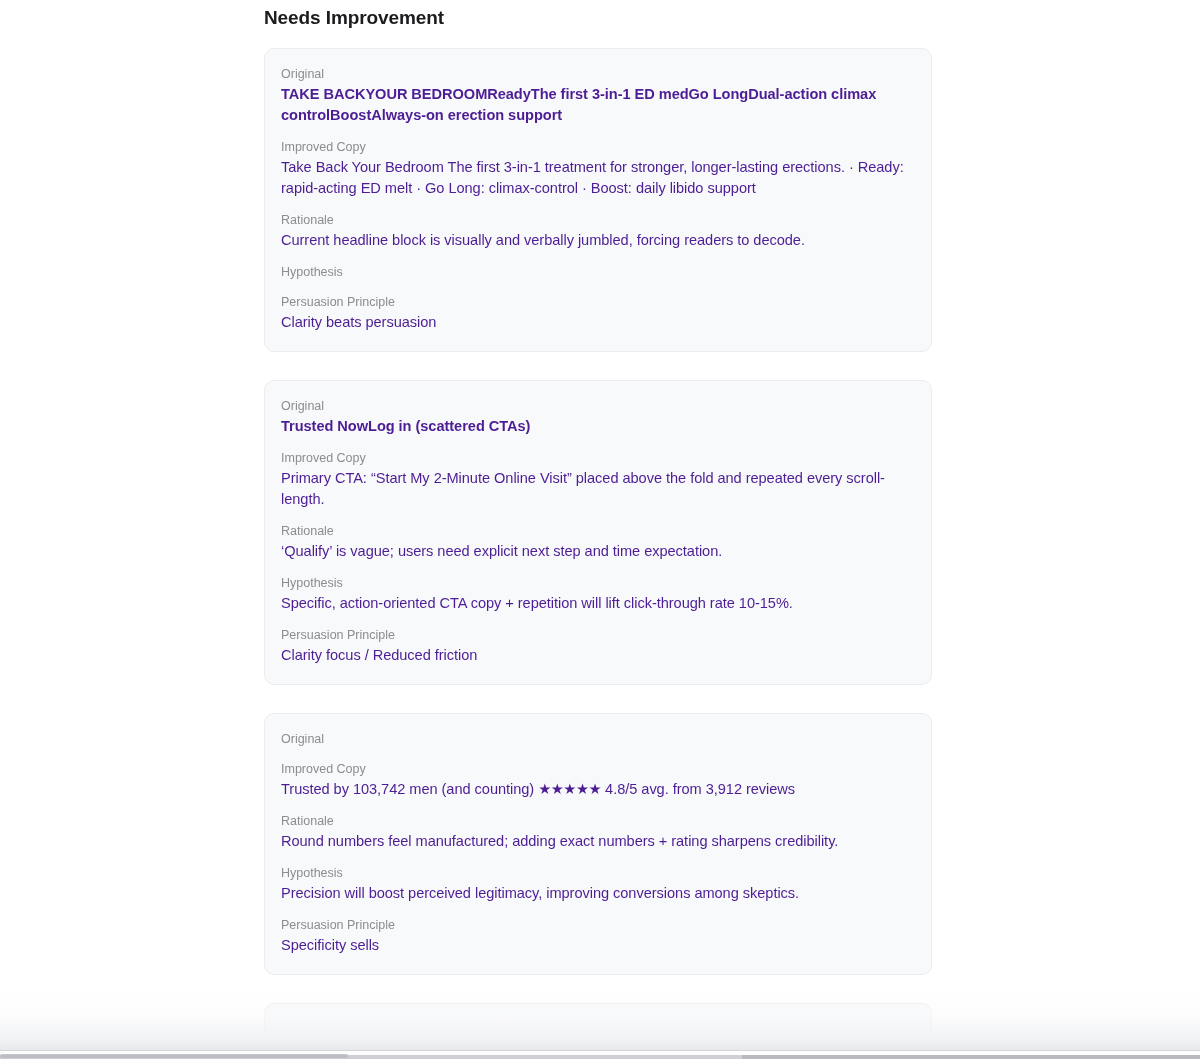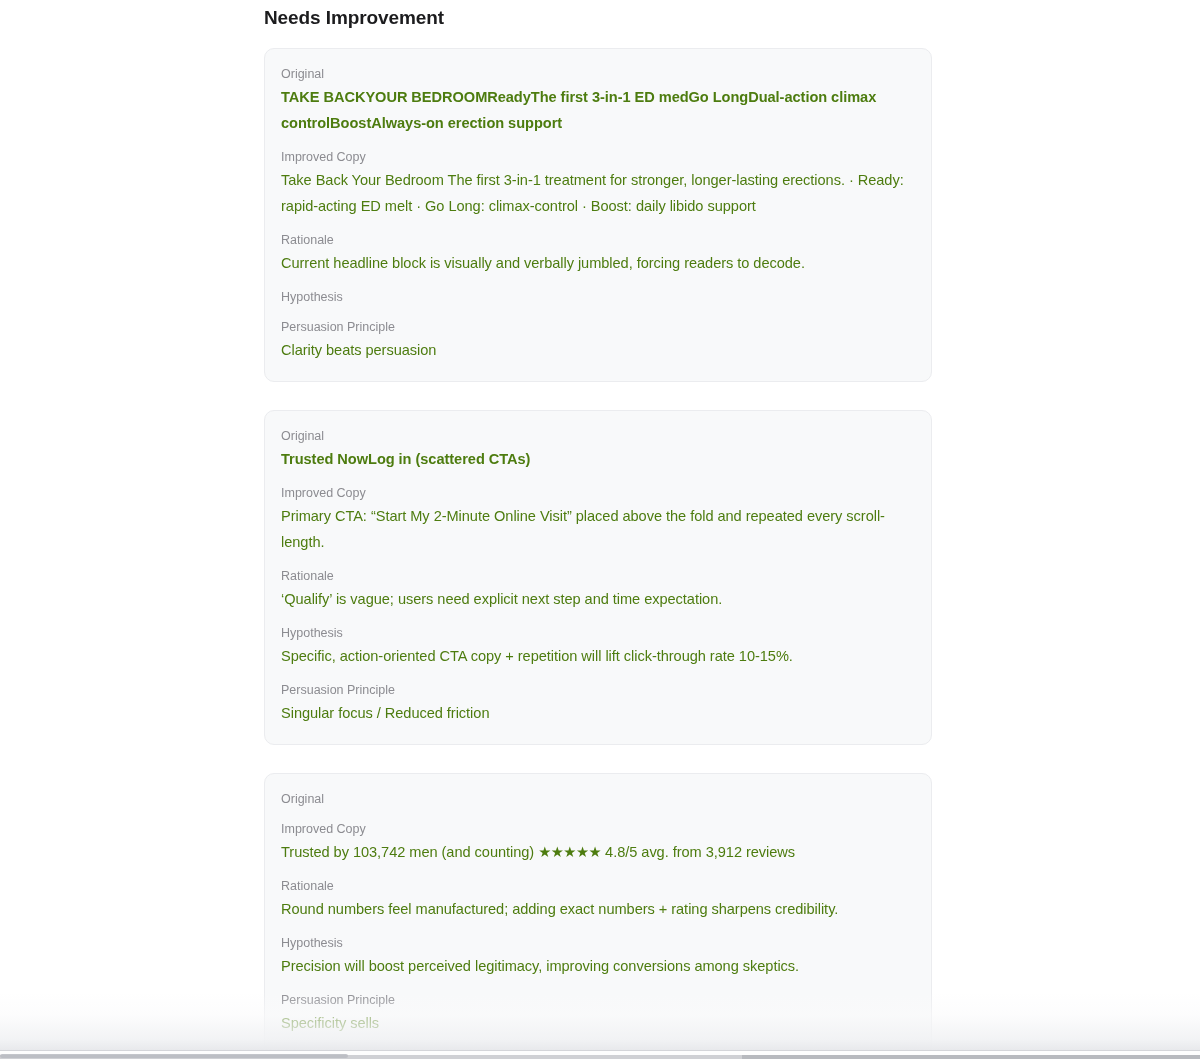--- a/index.html
+++ b/index.html
@@ -66,22 +66,22 @@
   .field-label {
     font-size: 12.5px;
     color: #8c8c91;
     line-height: 17px;
     margin-bottom: 1px;
     font-weight: normal;
   }
 
   .field-value {
     font-size: 14.6px;
-    color: #4d7c0f;
-    line-height: 26px;
+    color: #4c1d95;
+    line-height: 21px;
     letter-spacing: -0.05px;
   }
 
   .field-value.strong {
     font-weight: bold;
   }
 
   .redacted {
     display: inline-block;
     width: 54px;
@@ -202,21 +202,21 @@
         <div class="field">
           <div class="field-label">Rationale</div>
           <div class="field-value">‘Qualify’ is vague; users need explicit next step and time expectation.</div>
         </div>
         <div class="field">
           <div class="field-label">Hypothesis</div>
           <div class="field-value">Specific, action-oriented CTA copy + repetition will lift click-through rate 10-15%.</div>
         </div>
         <div class="field">
           <div class="field-label">Persuasion Principle</div>
-          <div class="field-value">Singular focus / Reduced friction</div>
+          <div class="field-value">Clarity focus / Reduced friction</div>
         </div>
       </div>
 
       <div class="card">
         <div class="field">
           <div class="field-label">Original</div>
         </div>
         <div class="field">
           <div class="field-label">Improved Copy</div>
           <div class="field-value"><span>Trusted by 103,742 men (and counting) </span><span class="stars">★★★★★</span><span> 4.8/5 avg. from 3,912 reviews</span></div>

